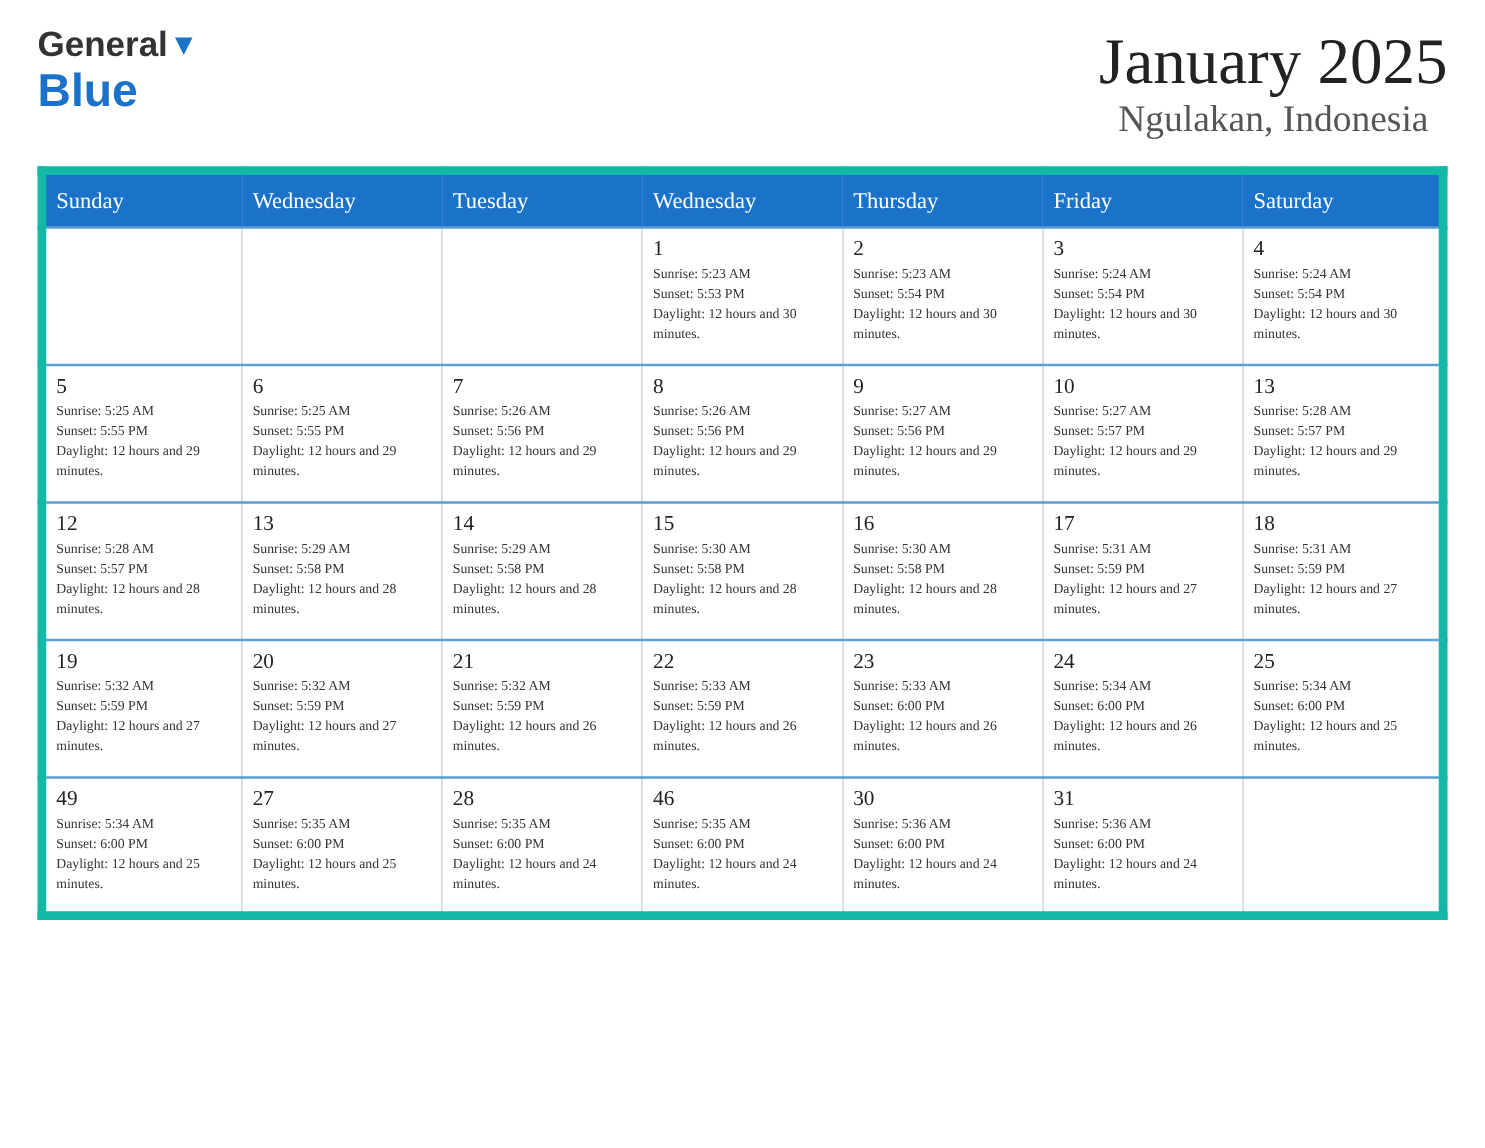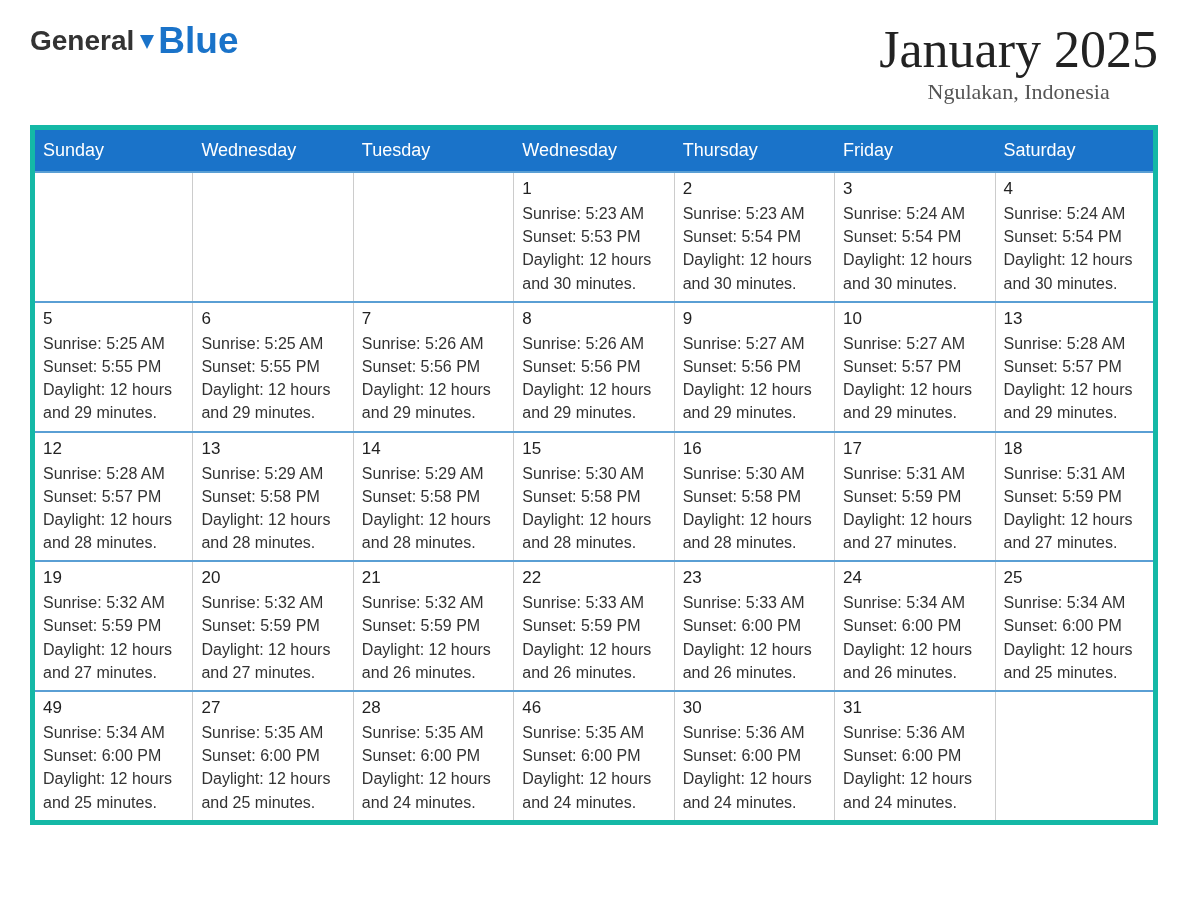--- a/index.html
+++ b/index.html
@@ -23,48 +23,49 @@
       font-family: Arial, sans-serif;
     }
     .logo-text-blue {
       font-size: 37px;
       font-weight: bold;
       color: #1a73c9;
       font-family: Arial, sans-serif;
     }
     .logo-wrapper {
       display: flex;
-      flex-direction: row;
+      flex-direction: column;
     }
     .logo-row1 {
       display: flex;
       align-items: center;
     }
     .logo-row2 {
       display: flex;
       align-items: center;
     }
     .title-section {
       text-align: center;
     }
     .calendar-title {
       font-size: 52px;
       font-weight: normal;
       color: #222;
       font-family: Georgia, serif;
     }
     .calendar-subtitle {
-      font-size: 22px;
+      font-size: 30px;
       color: #555;
       font-family: Georgia, serif;
     }
     .calendar {
       width: 100%;
       border-collapse: collapse;
-      border: 5px solid #14b8a6;
+      border: 7px solid #14b8a6;
+      font-family: Liberation Serif, serif;
     }
     .calendar th {
       background-color: #1a73c9;
       color: #fff;
       font-size: 18px;
       font-weight: normal;
       padding: 10px 8px;
       text-align: left;
       border: 1px solid #1a73c9;
     }
@@ -78,21 +79,21 @@
       color: #333;
     }
     .day-number {
       font-size: 17px;
       color: #222;
       font-weight: normal;
       display: block;
       margin-bottom: 3px;
     }
     .day-info {
-      font-size: 16px;
+      font-size: 11px;
       color: #333;
       line-height: 1.45;
     }
     .calendar tr {
       border-bottom: 2px solid #5a9fd4;
     }
     .empty-cell {
       background: #fff;
     }
   </style>

